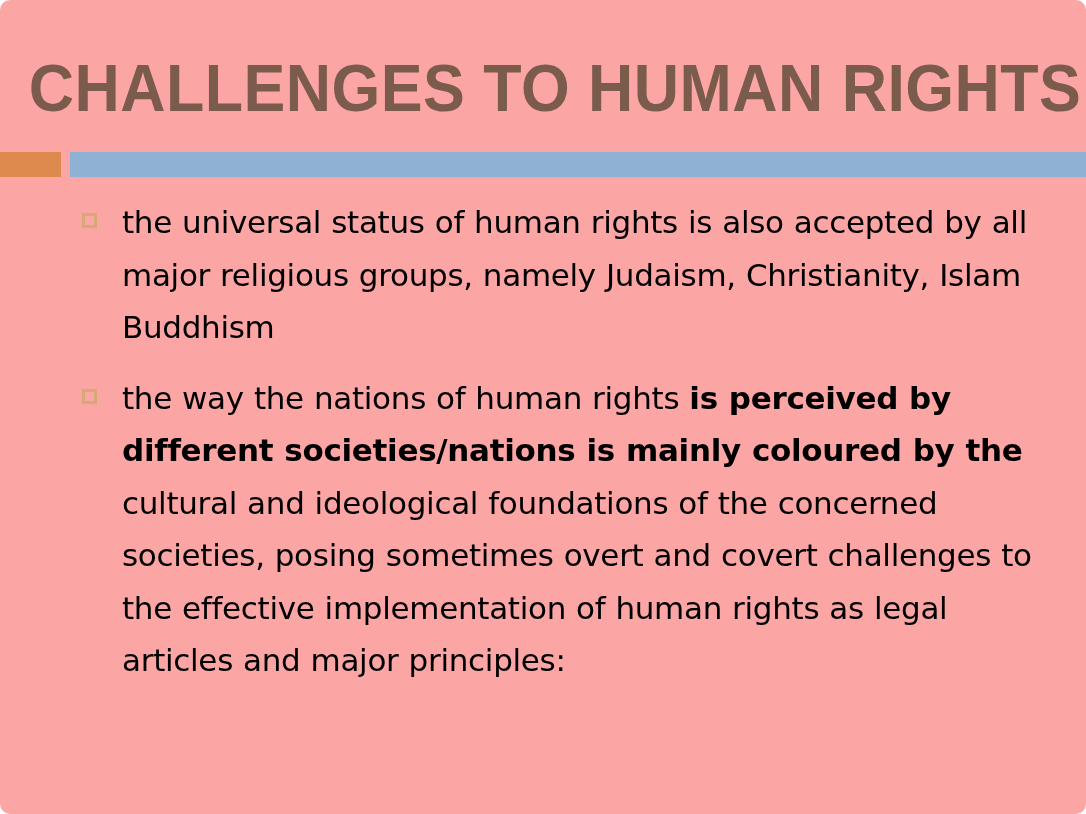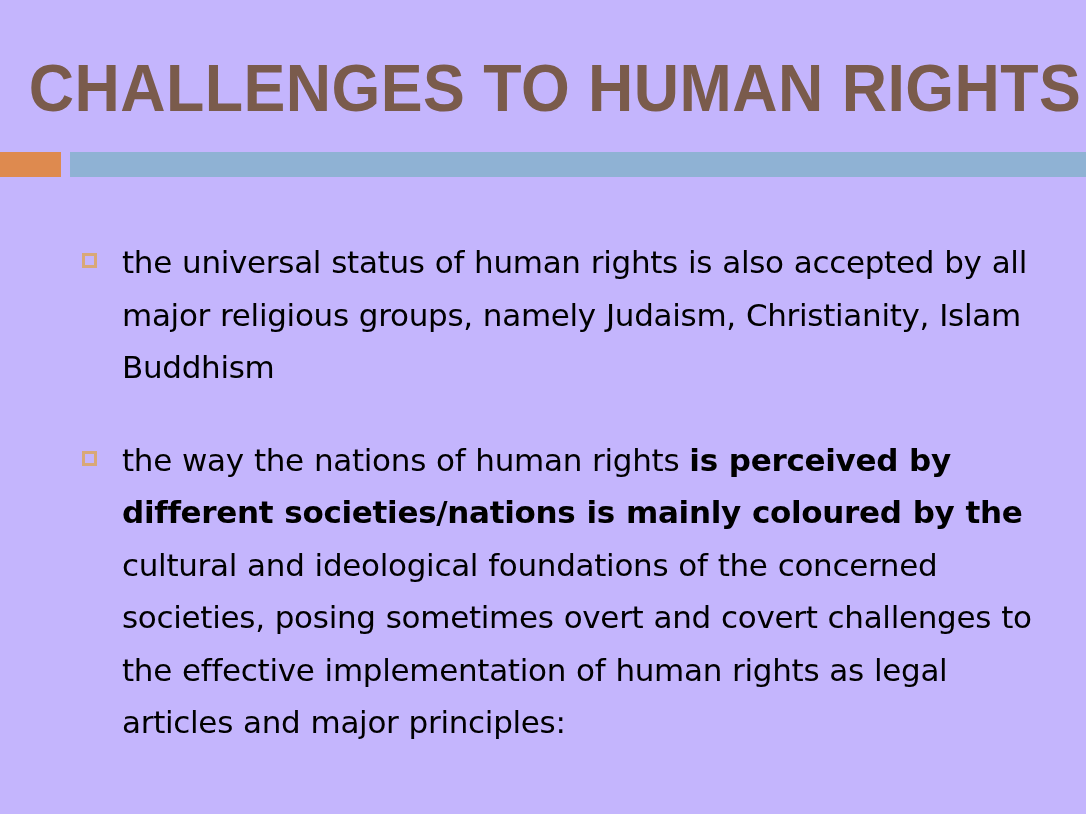--- a/index.html
+++ b/index.html
@@ -10,21 +10,22 @@
     width: 1086px;
     height: 814px;
     background: #ffffff;
     font-family: "DejaVu Sans", sans-serif;
     overflow: hidden;
     position: relative;
   }
   .slide {
     position: absolute;
     inset: 0;
-    background: #c4b5fd;
+    background: #fca5a5;
+    border-radius: 10px;
   }
 
   
   .title-zone {
     position: absolute;
     left: 60px;
     top: 42px;
     width: 990px;
     height: 92px;
     display: flex;
@@ -88,21 +89,20 @@
     left: 4px;
     top: 17px;
     width: 15px;
     height: 15px;
     border: 3px solid #D9A877;
     box-sizing: border-box;
     background: transparent;
   }
   .bullet .txt {
     display: block;
-    margin-top: 40px;
   }
   .bullet b {
     font-weight: bold;
     text-align: center;
   }
 </style>
 </head>
 <body>
 
 <div class="slide">

